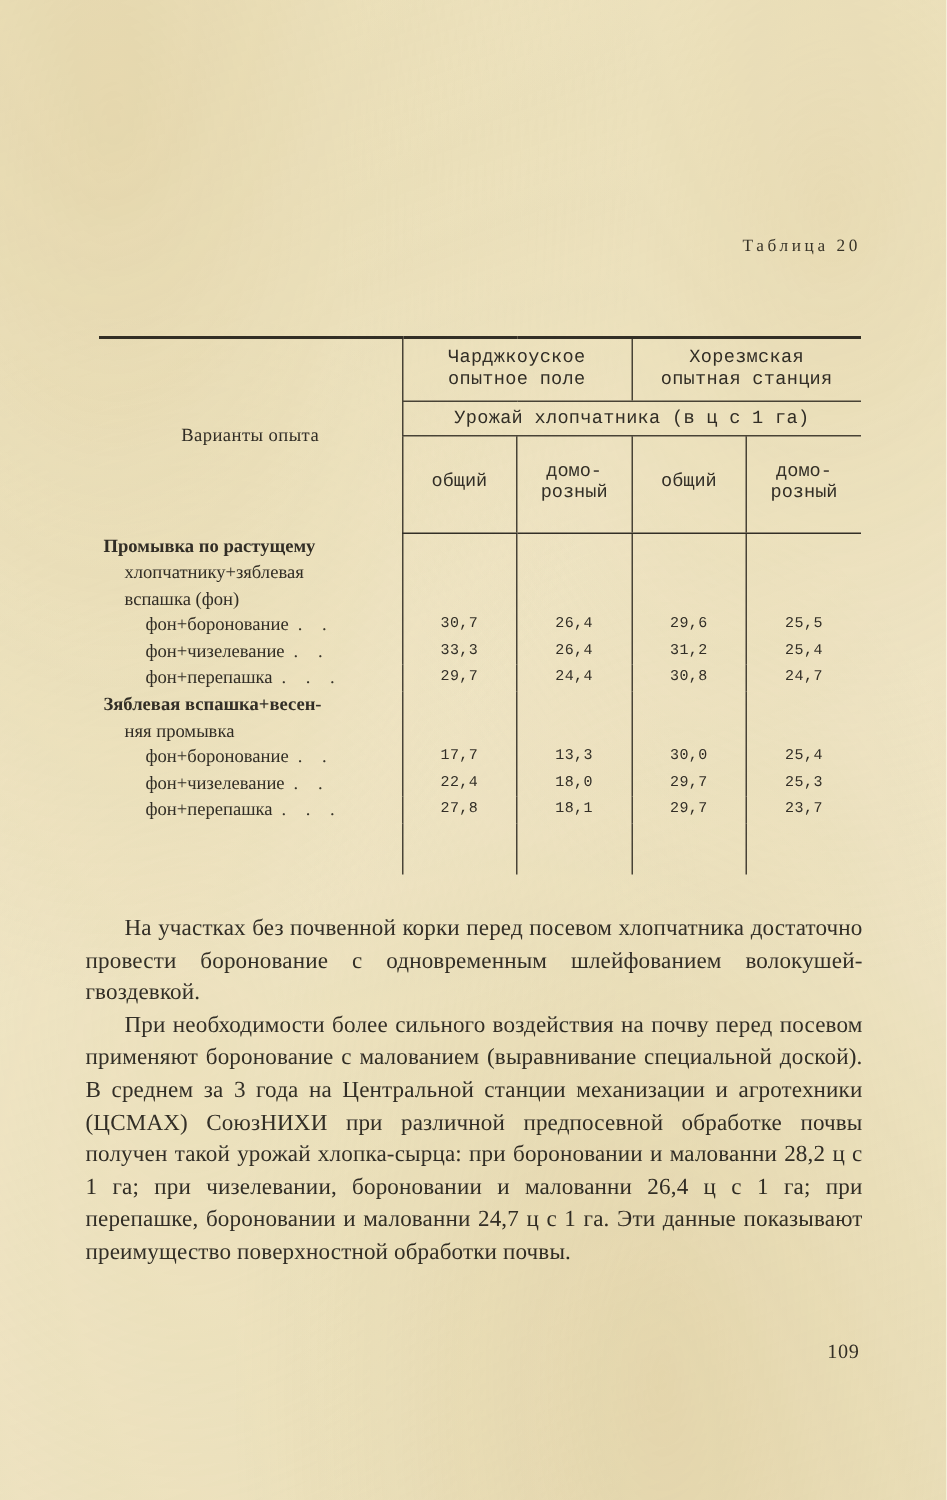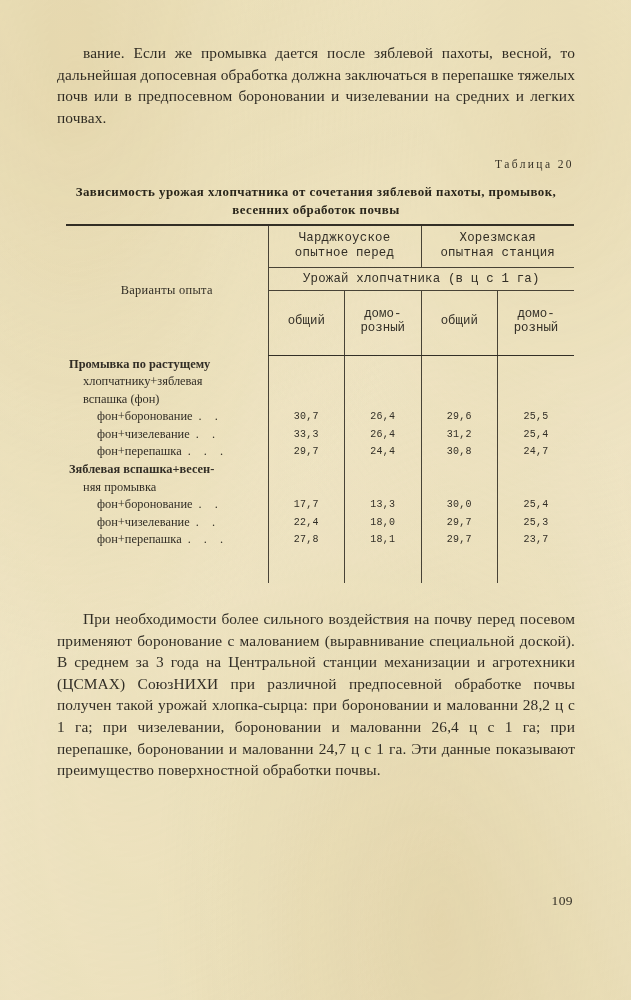--- a/index.html
+++ b/index.html
@@ -167,45 +167,41 @@
     font-size: 13.5px;
     color: #35322b;
     letter-spacing: .4px;
   }
 </style>
 </head>
 <body>
 
 <div class="page">
 
-  <div class="text-block" id="intro-paragraph">
-    <p>вание. Если же промывка дается после зяблевой пахоты, весной, то дальнейшая допосевная обработка должна заключаться в перепашке тяжелых почв или в предпосевном бороновании и чизелевании на средних и легких почвах.</p>
-  </div>
 
   <div class="table-number">Таблица 20</div>
 
-  <div class="table-title">Зависимость урожая хлопчатника от сочетания зяблевой пахоты, промывок, весенних обработок почвы</div>
 
   <div class="table-wrap">
     <table class="data">
       <colgroup>
         <col class="col-label">
         <col class="col-num">
           <col class="col-num">
           <col class="col-num">
           <col class="col-num">
       </colgroup>
       <thead>
         <tr>
           <th class="rule-top hdr-variant" rowspan="3">
             <span>Варианты опыта</span>
           </th>
           <th class="rule-top h-bot v-left hdr-center" colspan="2">
             <span>Чарджкоуское</span><br>
-            <span>опытное  перед</span>
+            <span>опытное  поле</span>
           </th>
           <th class="rule-top h-bot v-left hdr-center" colspan="2">
             <span>Хорезмская</span><br>
             <span>опытная станция</span>
           </th>
         </tr>
         <tr>
           <th class="h-bot v-left hdr-span" colspan="4">Урожай хлопчатника  (в ц с 1 га)</th>
         </tr>
         <tr>
@@ -316,20 +312,21 @@
           <td class="v-left"></td>
           <td class="v-left"></td>
           <td class="v-left"></td>
         </tr>
 
       </tbody>
     </table>
   </div>
 
   <div class="text-block" id="body-text">
+    <p>На участках без почвенной корки перед посевом хлопчатника достаточно провести боронование с одновременным шлейфованием волокушей-гвоздевкой.</p>
     <p>При необходимости более сильного воздействия на почву перед посевом применяют боронование с малованием (выравнивание специальной доской). В среднем за 3 года на Центральной станции механизации и агротехники (ЦСМАХ) СоюзНИХИ при различной предпосевной обработке почвы получен такой урожай хлопка-сырца: при бороновании и малованни 28,2 ц с 1 га; при чизелевании, бороновании и малованни 26,4 ц с 1 га; при перепашке, бороновании и малованни 24,7 ц с 1 га. Эти данные показывают преимущество поверхностной обработки почвы.</p>
   </div>
 
   <div class="page-number">109</div>
 
 </div>
 
 <div class="paper-grain"></div>
 
 </body></html>

